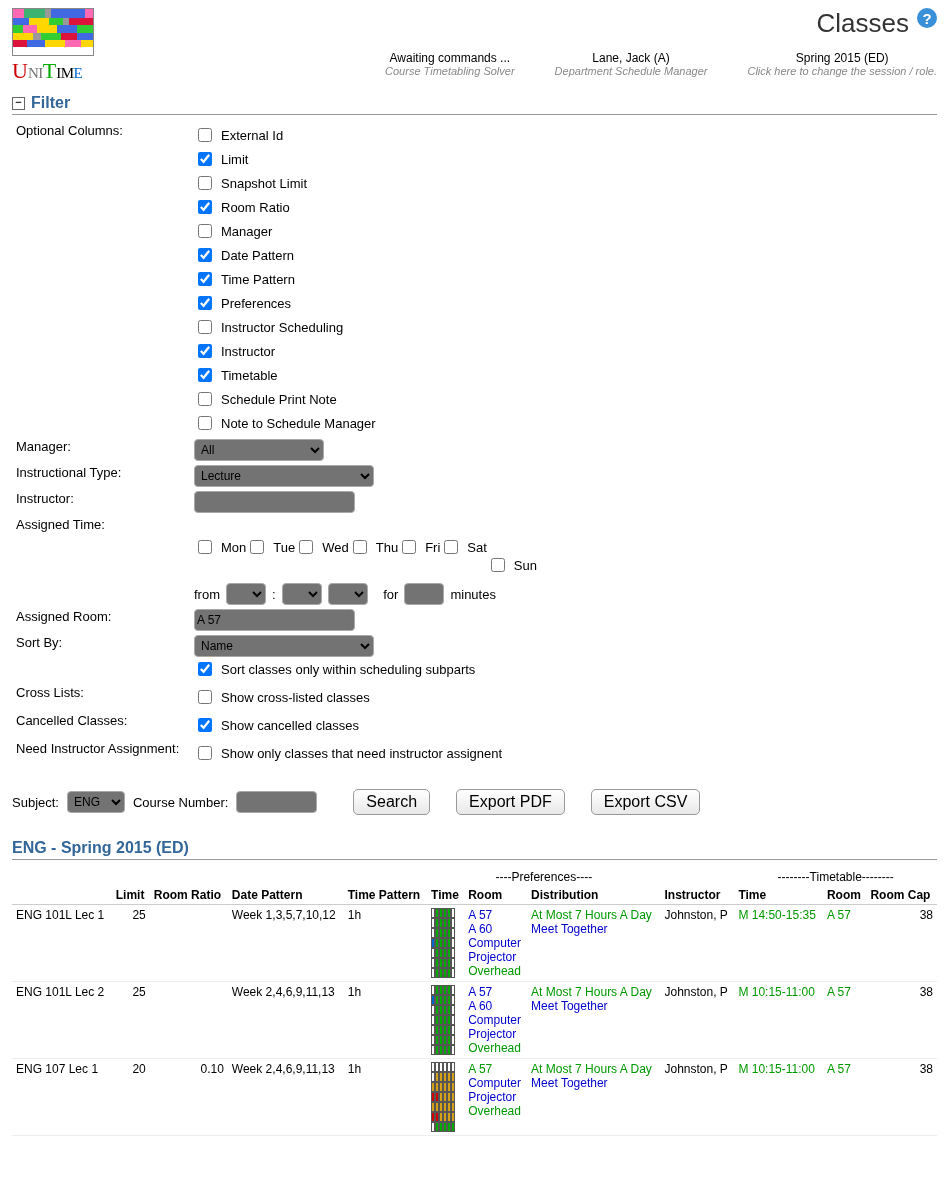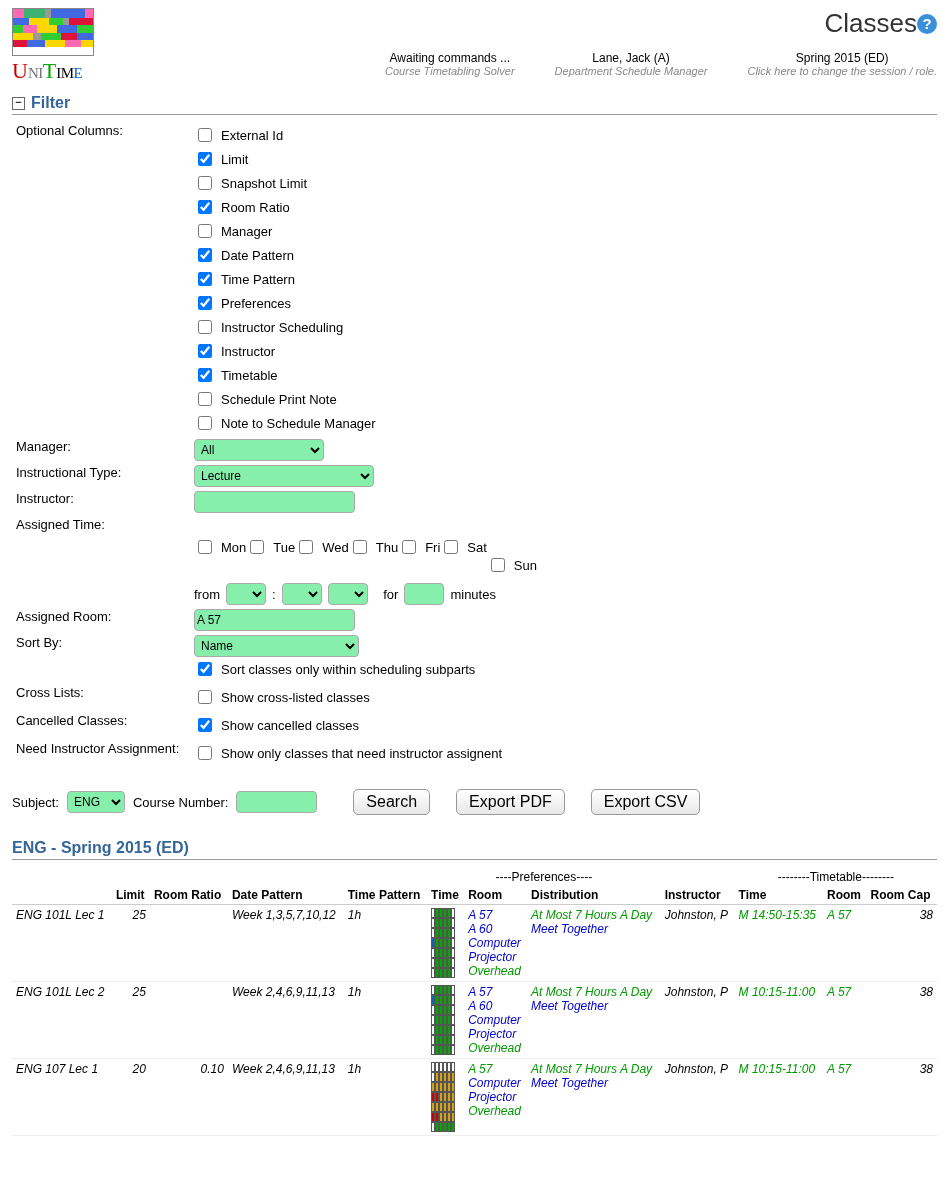--- a/index.html
+++ b/index.html
@@ -41,22 +41,22 @@
   .logo-text .e  { color: #06c; font-size: 15px; }
   .header-right {
     flex: 1;
     text-align: right;
   }
   .page-title {
     font-size: 26px;
     color: #333;
     display: flex;
     justify-content: flex-end;
-    align-items: center;
-    gap: 0;
+    align-items: flex-start;
+    gap: 8px;
   }
   .help-icon {
     width: 20px; height: 20px; border-radius: 50%;
     background: #3a8fd9; color: #fff; font-weight: bold;
     display: inline-flex; align-items: center; justify-content: center;
     font-size: 15px;
   }
   .header-info {
     display: flex;
     justify-content: flex-end;
@@ -107,21 +107,21 @@
     padding: 2px 0;
   }
   .chk-row input[type=checkbox] {
     width: 14px; height: 14px;
   }
   select, input[type=text] {
     font-size: 12px;
     padding: 1px 2px;
     border: 1px solid #aaa;
     border-radius: 4px;
-    background: #86efac;
+    background: #737373;
   }
   select { height: 22px; }
   input[type=text] { height: 18px; }
   .days-row { display: flex; gap: 0; flex-wrap: wrap; align-items: center; }
   .time-row { display: flex; gap: 6px; align-items: center; margin-top: 6px; }
   .time-row select { width: 40px; }
   .time-row input[type=text] { width: 40px; text-align: right; }
   .button-row {
     display: flex;
     align-items: center;
@@ -161,21 +161,20 @@
     text-align: center;
     border-bottom: none;
     font-weight: normal;
     color: #000;
     font-style: normal;
   }
   table.results tbody td {
     padding: 3px 4px;
     vertical-align: top;
     white-space: nowrap;
-    font-style: italic;
   }
   table.results tbody tr { border-bottom: 1px solid #eee; }
   .num { text-align: right; }
   .room-pref { color: #0000cc; }
   .room-pref.green { color: #009900; }
   .dist-pref { color: #009900; }
   .dist-pref.blue { color: #0000cc; }
   .timetable-time { color: #009900; }
   .timetable-room { color: #009900; }
   .timegrid {
@@ -347,21 +346,21 @@
       </div>
     </td>
   </tr>
   <tr>
     <td class="label">Assigned Room:</td>
     <td><input type="text" style="width: 155px;" value="A 57"></td>
   </tr>
   <tr>
     <td class="label">Sort By:</td>
     <td>
-      <select style="width:165px"><option>Name</option></select>
+      <select style="width:180px"><option>Name</option></select>
       <div class="chk-row">
         <input type="checkbox" id="sw" checked="" style="">
         <label for="sw">Sort classes only within scheduling subparts</label>
       </div>
     </td>
   </tr>
   <tr>
     <td class="label">Cross Lists:</td>
     <td>
           <div class="chk-row">

